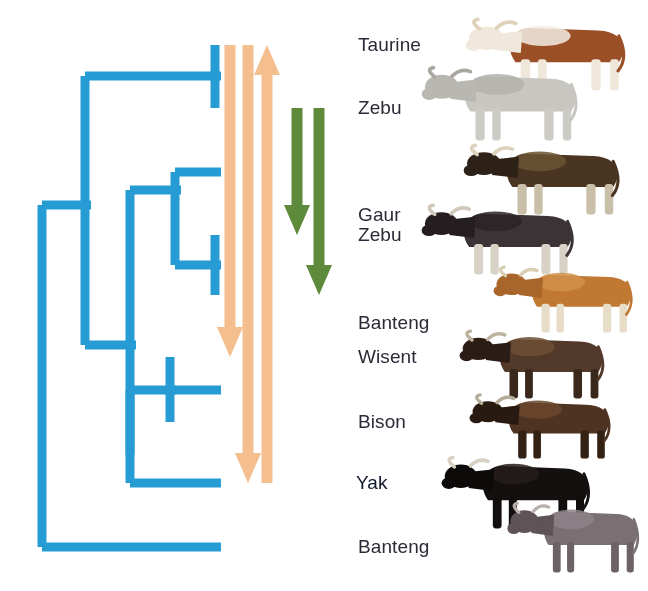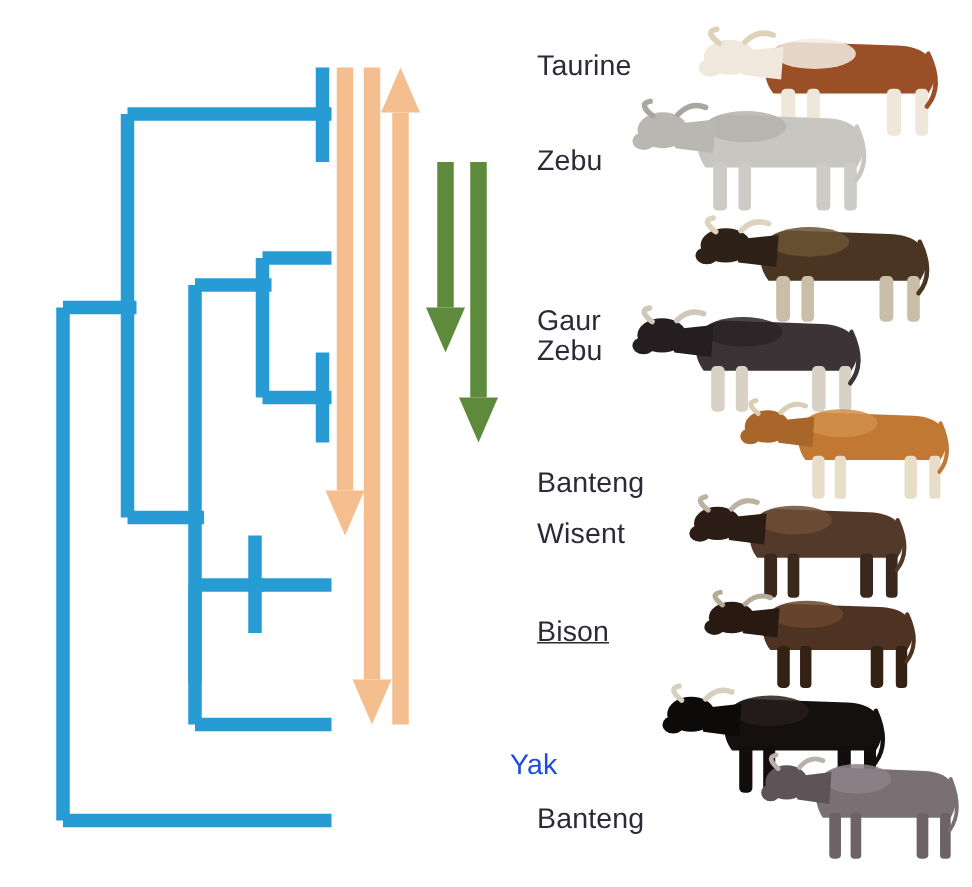--- a/index.html
+++ b/index.html
@@ -209,18 +209,18 @@
       </g>
     </svg>
 
   <div id="labels">
       <div class="tiplabel" style="left: 358px; top: 35px; color: rgb(43, 43, 56);">Taurine</div>
       <div class="tiplabel" style="left: 358px; top: 98px; color: rgb(43, 43, 56);">Zebu</div>
       <div class="tiplabel" style="left: 358px; top: 162px; color: rgb(43, 43, 56); margin-top: 43px;">Gaur</div>
       <div class="tiplabel" style="left: 358px; top: 225px; color: rgb(43, 43, 56);">Zebu</div>
       <div class="tiplabel" style="left: 358px; top: 285px; color: rgb(43, 43, 56); margin-top: 28px;">Banteng</div>
       <div class="tiplabel" style="left: 358px; top: 347px; color: rgb(43, 43, 56);">Wisent</div>
-      <div class="tiplabel" style="left: 358px; top: 412px; color: rgb(43, 43, 56); text-decoration: underline;">Bison</div>
-      <div class="tiplabel" style="left: 340px; top: 473px; color: #1d4ed8; margin-top: 28px;">Yak</div>
+      <div class="tiplabel" style="left: 358px; top: 412px; color: rgb(43, 43, 56);">Bison</div>
+      <div class="tiplabel" style="left: 356px; top: 473px; color: #0f172a;">Yak</div>
       <div class="tiplabel" style="left: 358px; top: 537px; color: rgb(43, 43, 56);">Banteng</div>
     </div>
 
 </div>
 
 </body></html>

